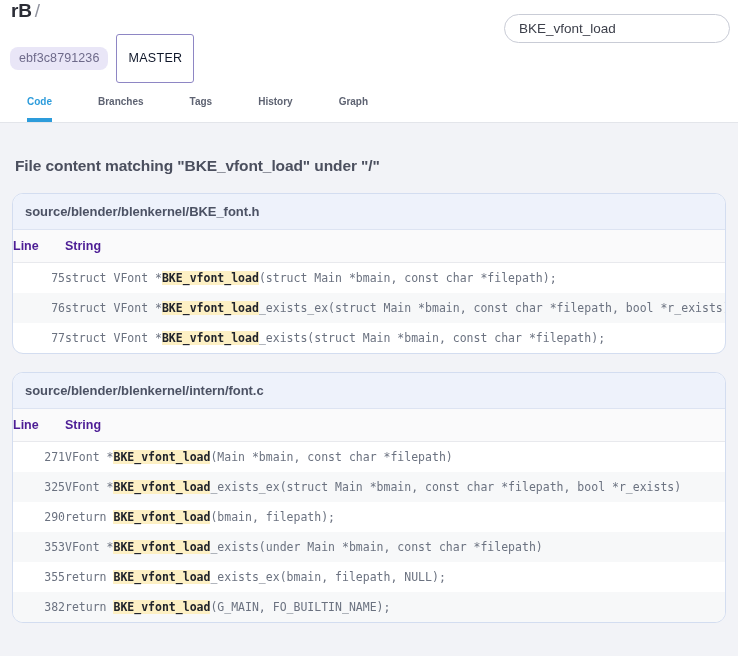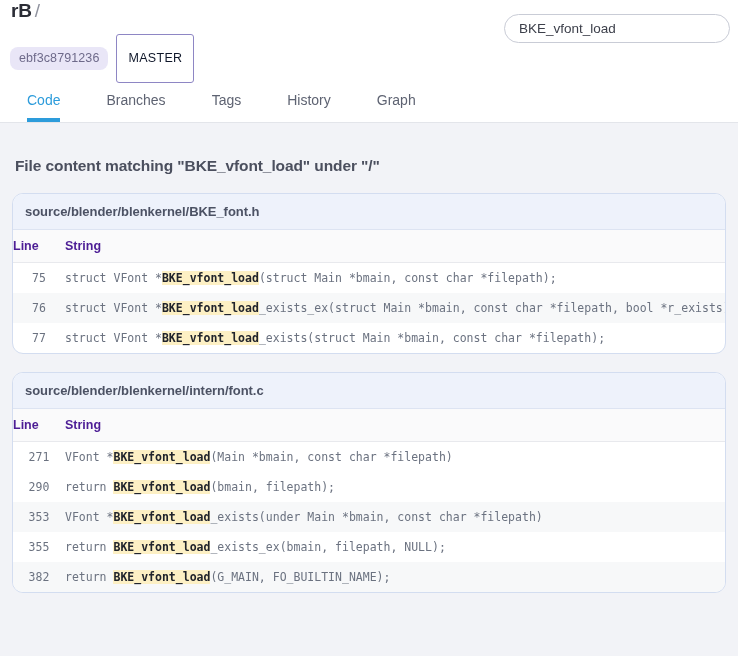--- a/index.html
+++ b/index.html
@@ -87,22 +87,22 @@
   .tabs {
     background: #ffffff;
     height: 47px;
     display: flex;
     align-items: flex-end;
     padding-left: 27px;
     box-sizing: border-box;
     border-bottom: 1px solid #e3e5ea;
   }
   .tab {
-    font-size: 14px;
-    font-weight: normal;
+    font-size: 10px;
+    font-weight: bold;
     color: #5e6372;
     padding: 0 0 11px 0;
     margin-right: 46px;
     cursor: pointer;
     border-bottom: 4px solid transparent;
     line-height: 1;
   }
   .tab.active {
     color: #2d9cdb;
     border-bottom-color: #2d9cdb;
@@ -146,21 +146,21 @@
     border-bottom: 1px solid #e8e9ed;
     font-size: 12.5px;
     font-weight: bold;
     color: #4c1d95;
     text-align: left;
     padding: 9px 0 9px 0;
   }
   th.col-line, td.col-line {
     width: 52px;
     padding-left: 0;
-    text-align: center;
+    text-align: right;
     padding-right: 10px;
   }
   th.col-line { text-align: left; padding-left: 14px; }
   th.col-string { padding-left: 14px; }
   table.results td {
     font-family: "DejaVu Sans Mono", monospace;
     font-size: 11.5px;
     color: #6b7280;
     padding: 8px 0;
     white-space: nowrap;
@@ -243,20 +243,24 @@
             <tr>
               <th class="col-line">Line</th>
               <th class="col-string">String</th>
             </tr>
           </thead>
           <tbody>
             <tr>
               <td class="col-line">271</td>
               <td class="col-string"><span>VFont *</span><span class="hl">BKE_vfont_load</span><span>(Main *bmain, const char *filepath)</span></td>
             </tr>
+            <tr class="alt">
+              <td class="col-line">325</td>
+              <td class="col-string"><span>VFont *</span><span class="hl">BKE_vfont_load</span><span>_exists_ex(struct Main *bmain, const char *filepath, bool *r_exists)</span></td>
+            </tr>
             <tr>
               <td class="col-line">290</td>
               <td class="col-string"><span>return </span><span class="hl">BKE_vfont_load</span><span>(bmain, filepath);</span></td>
             </tr>
             <tr class="alt">
               <td class="col-line">353</td>
               <td class="col-string"><span>VFont *</span><span class="hl">BKE_vfont_load</span><span>_exists(under Main *bmain, const char *filepath)</span></td>
             </tr>
             <tr>
               <td class="col-line">355</td>

